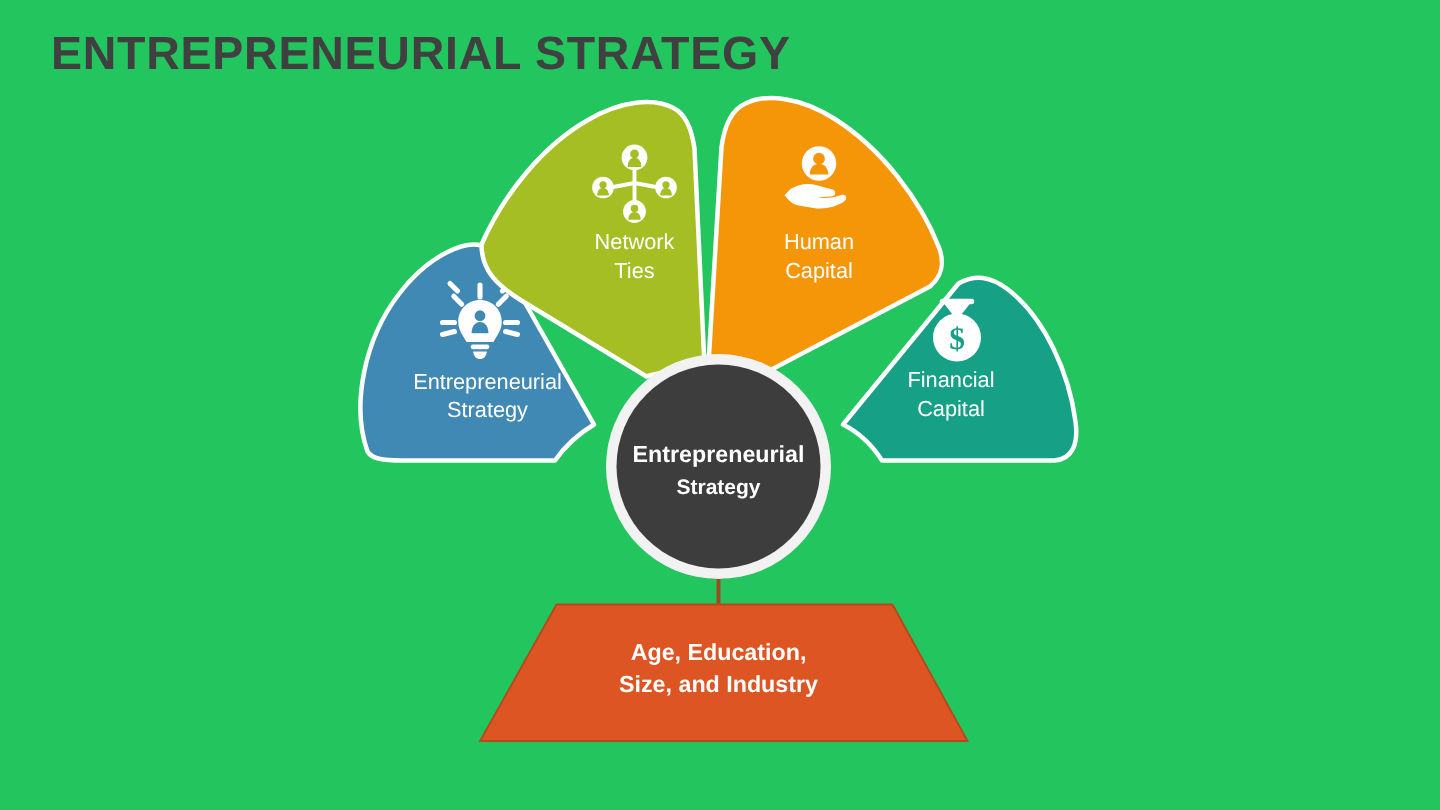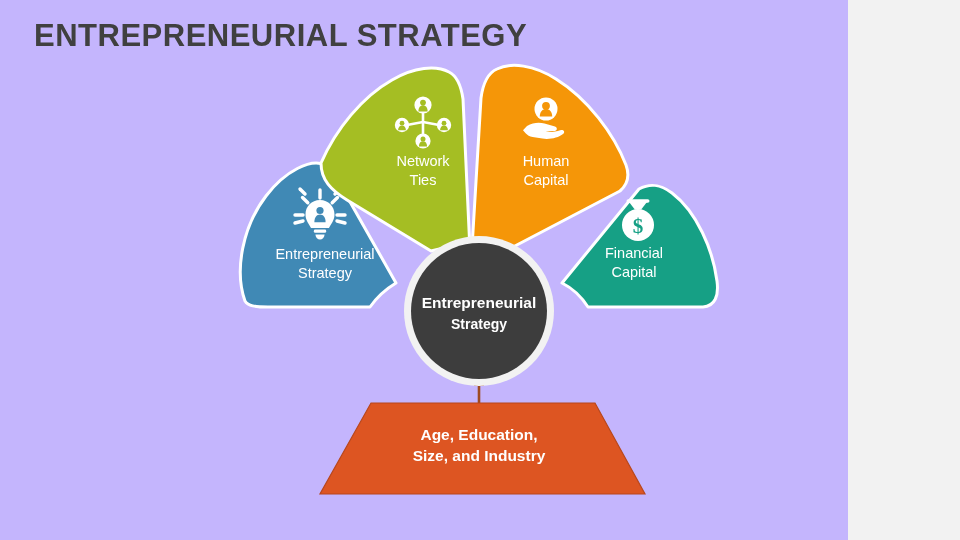--- a/index.html
+++ b/index.html
@@ -10,23 +10,23 @@
     width: 960px;
     height: 540px;
     background: #f2f2f2;
     font-family: "Liberation Sans", sans-serif;
     overflow: hidden;
     position: relative;
   }
   #slide {
     position: absolute;
     left: 0; top: 0;
-    width: 848px;
+    width: 960px;
     height: 540px;
-    background: #c4b5fd;
+    background: #22c55e;
   }
   #page-title {
     position: absolute;
     left: 34px;
     top: 18px;
     font-size: 31px;
     font-weight: bold;
     letter-spacing: 0.5px;
     color: #404040;
     white-space: nowrap;

